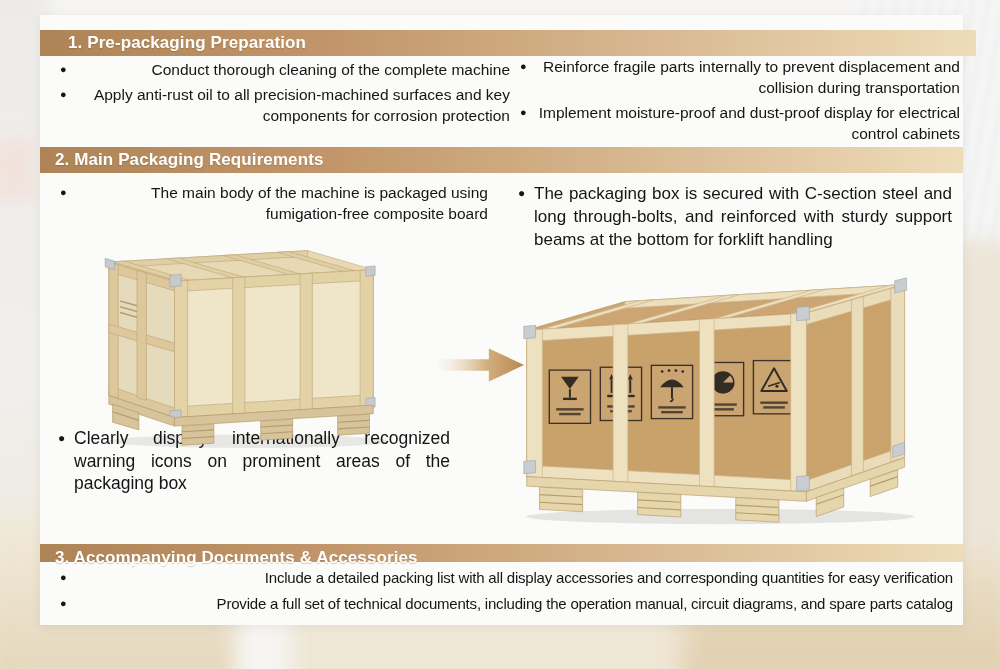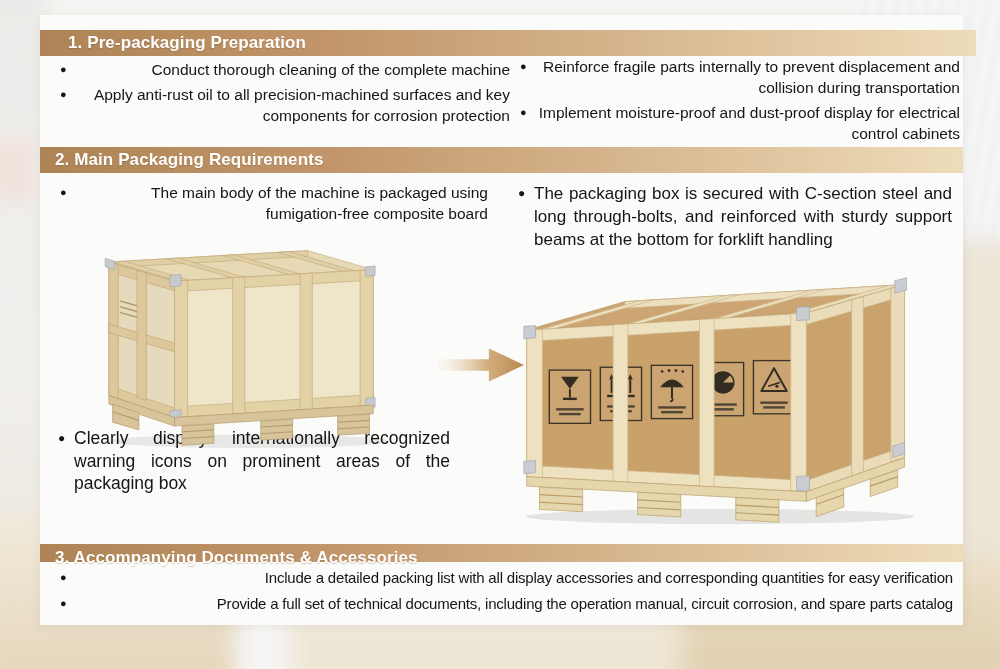--- a/index.html
+++ b/index.html
@@ -310,18 +310,18 @@
     <div class="bar" id="bar3">
       <div class="bar-title">3. Accompanying Documents &amp; Accessories</div>
     </div>
     <div class="col fs-cond" id="s3-list">
       <div class="bullet">
           <span class="dot">●</span>
           <span class="txt">Include a detailed packing list with all display accessories and corresponding quantities for easy verification</span>
         </div>
       <div class="bullet">
           <span class="dot">●</span>
-          <span class="txt">Provide a full set of technical documents, including the operation manual, circuit corrosion, and spare parts catalog</span>
+          <span class="txt">Provide a full set of technical documents, including the operation manual, circuit diagrams, and spare parts catalog</span>
         </div>
     </div>
 
   </div>
 </div>
 
 </body></html>

